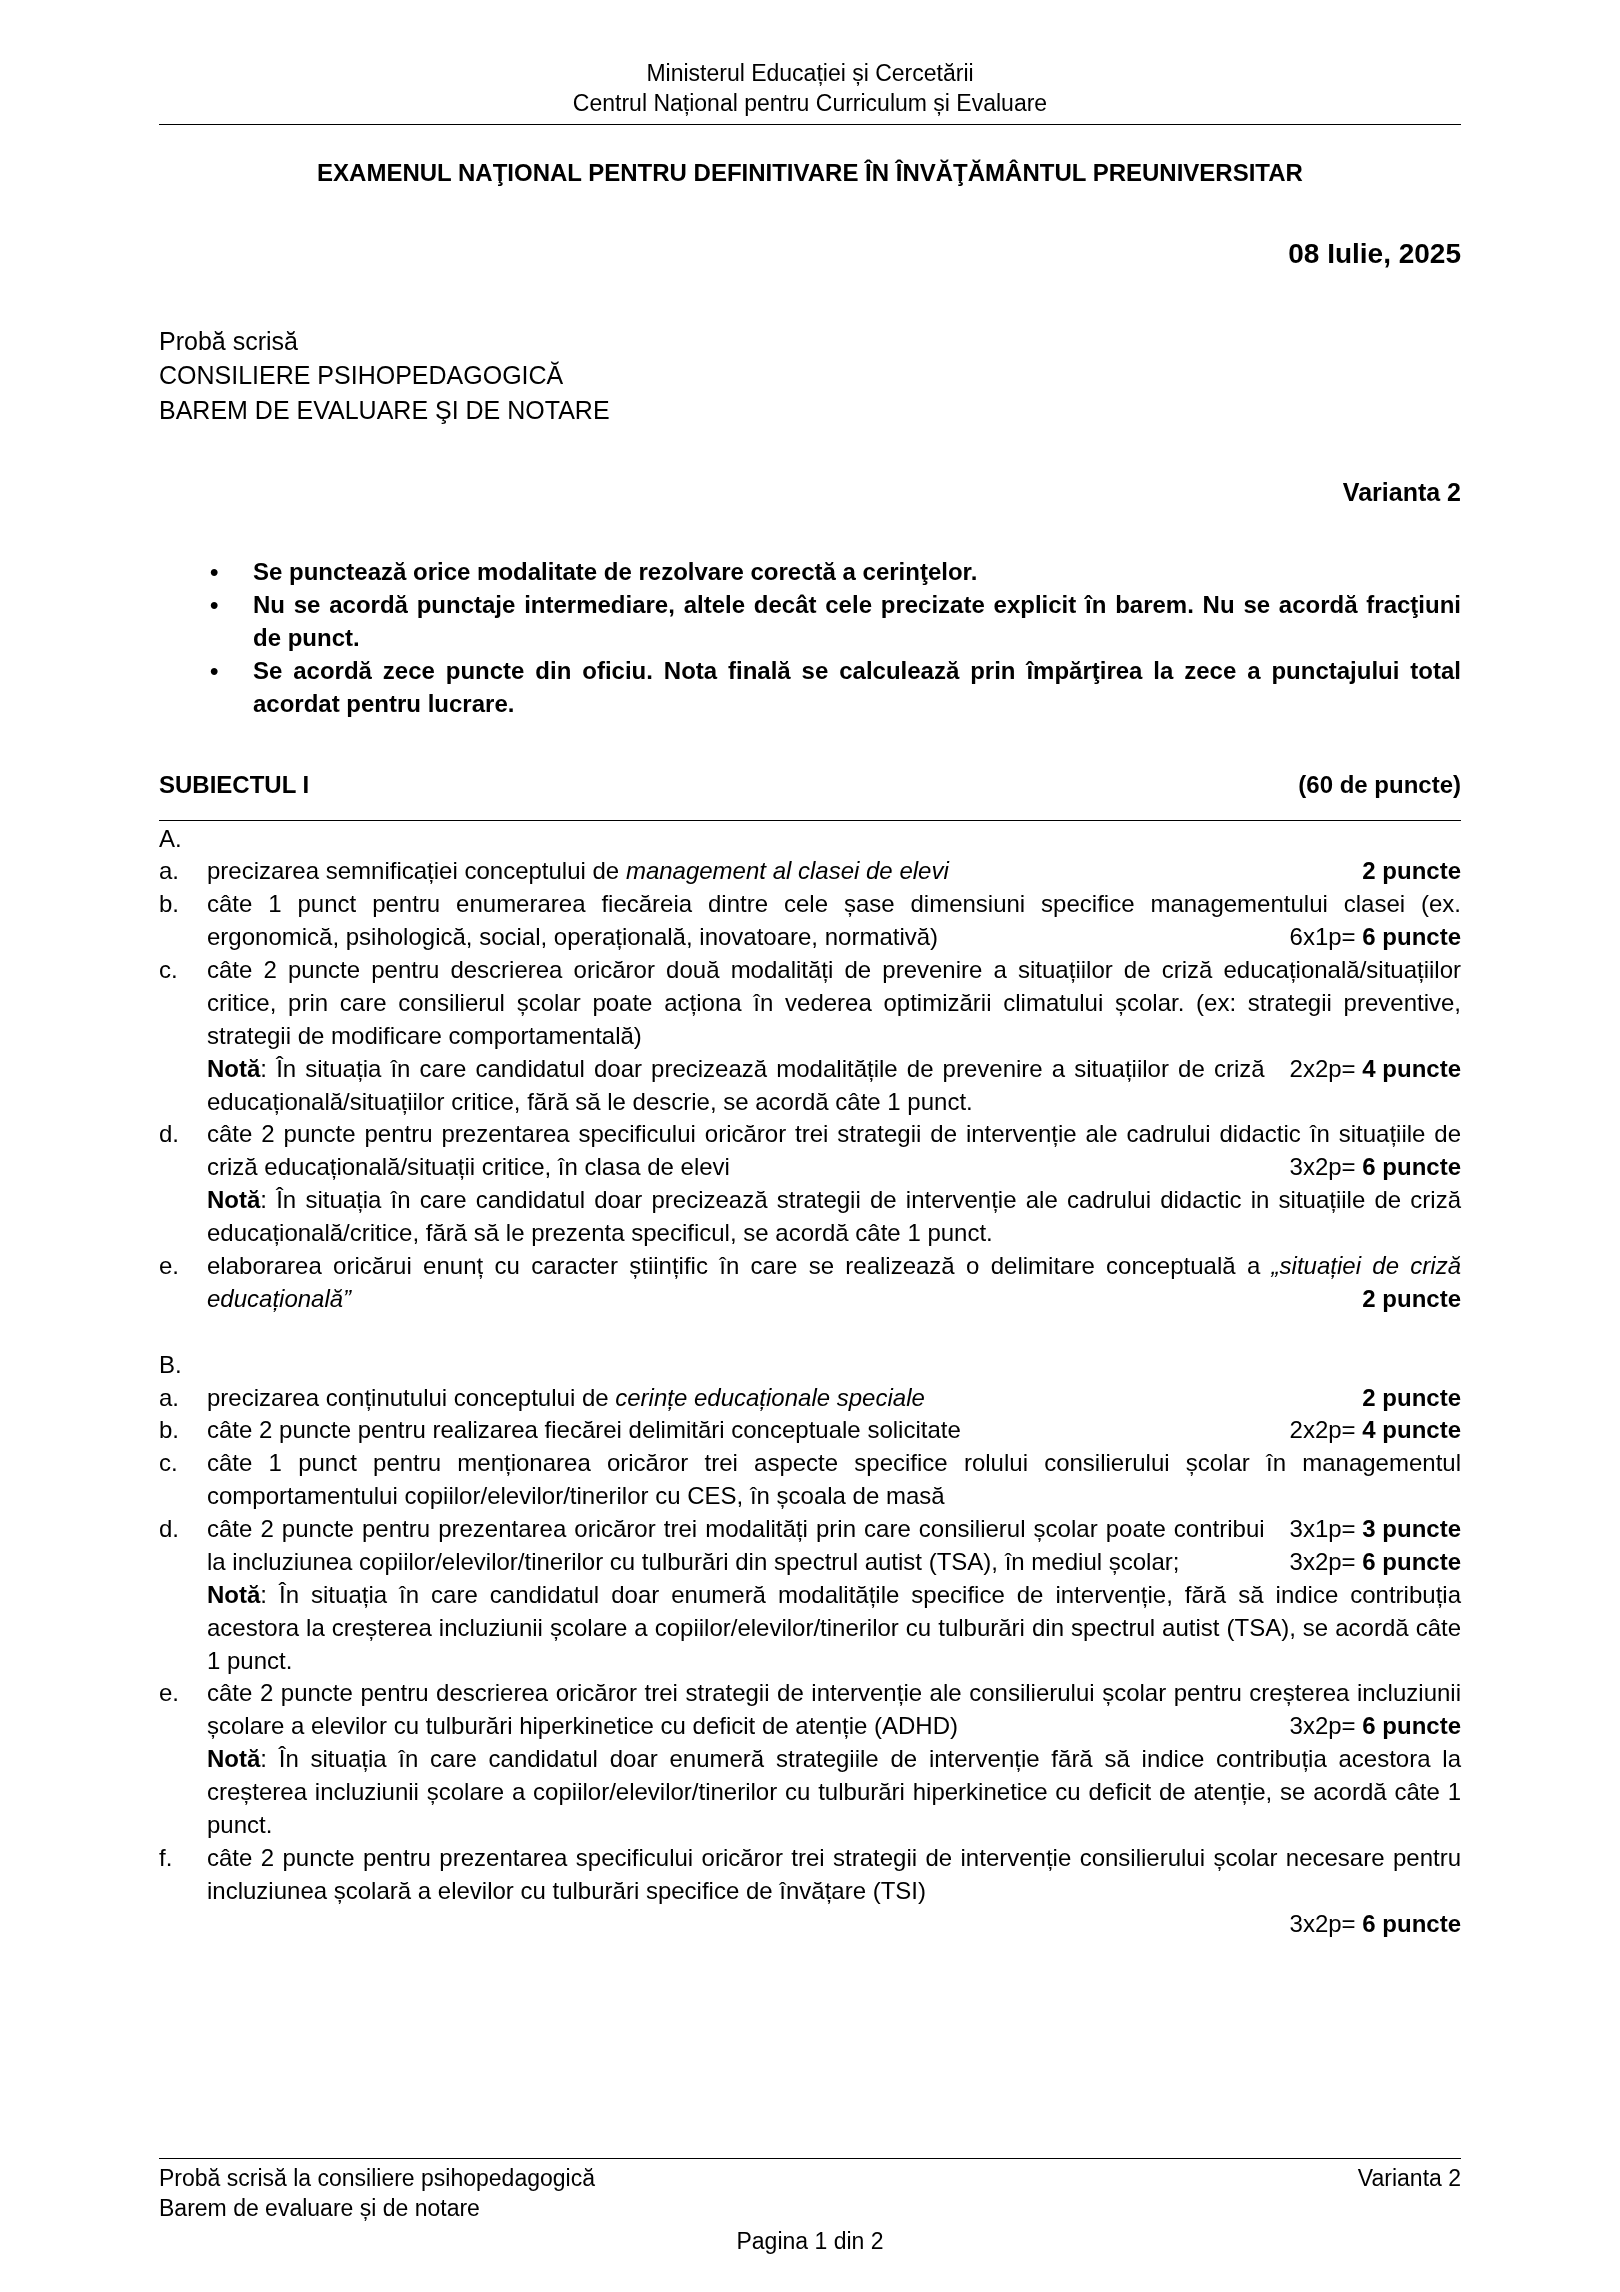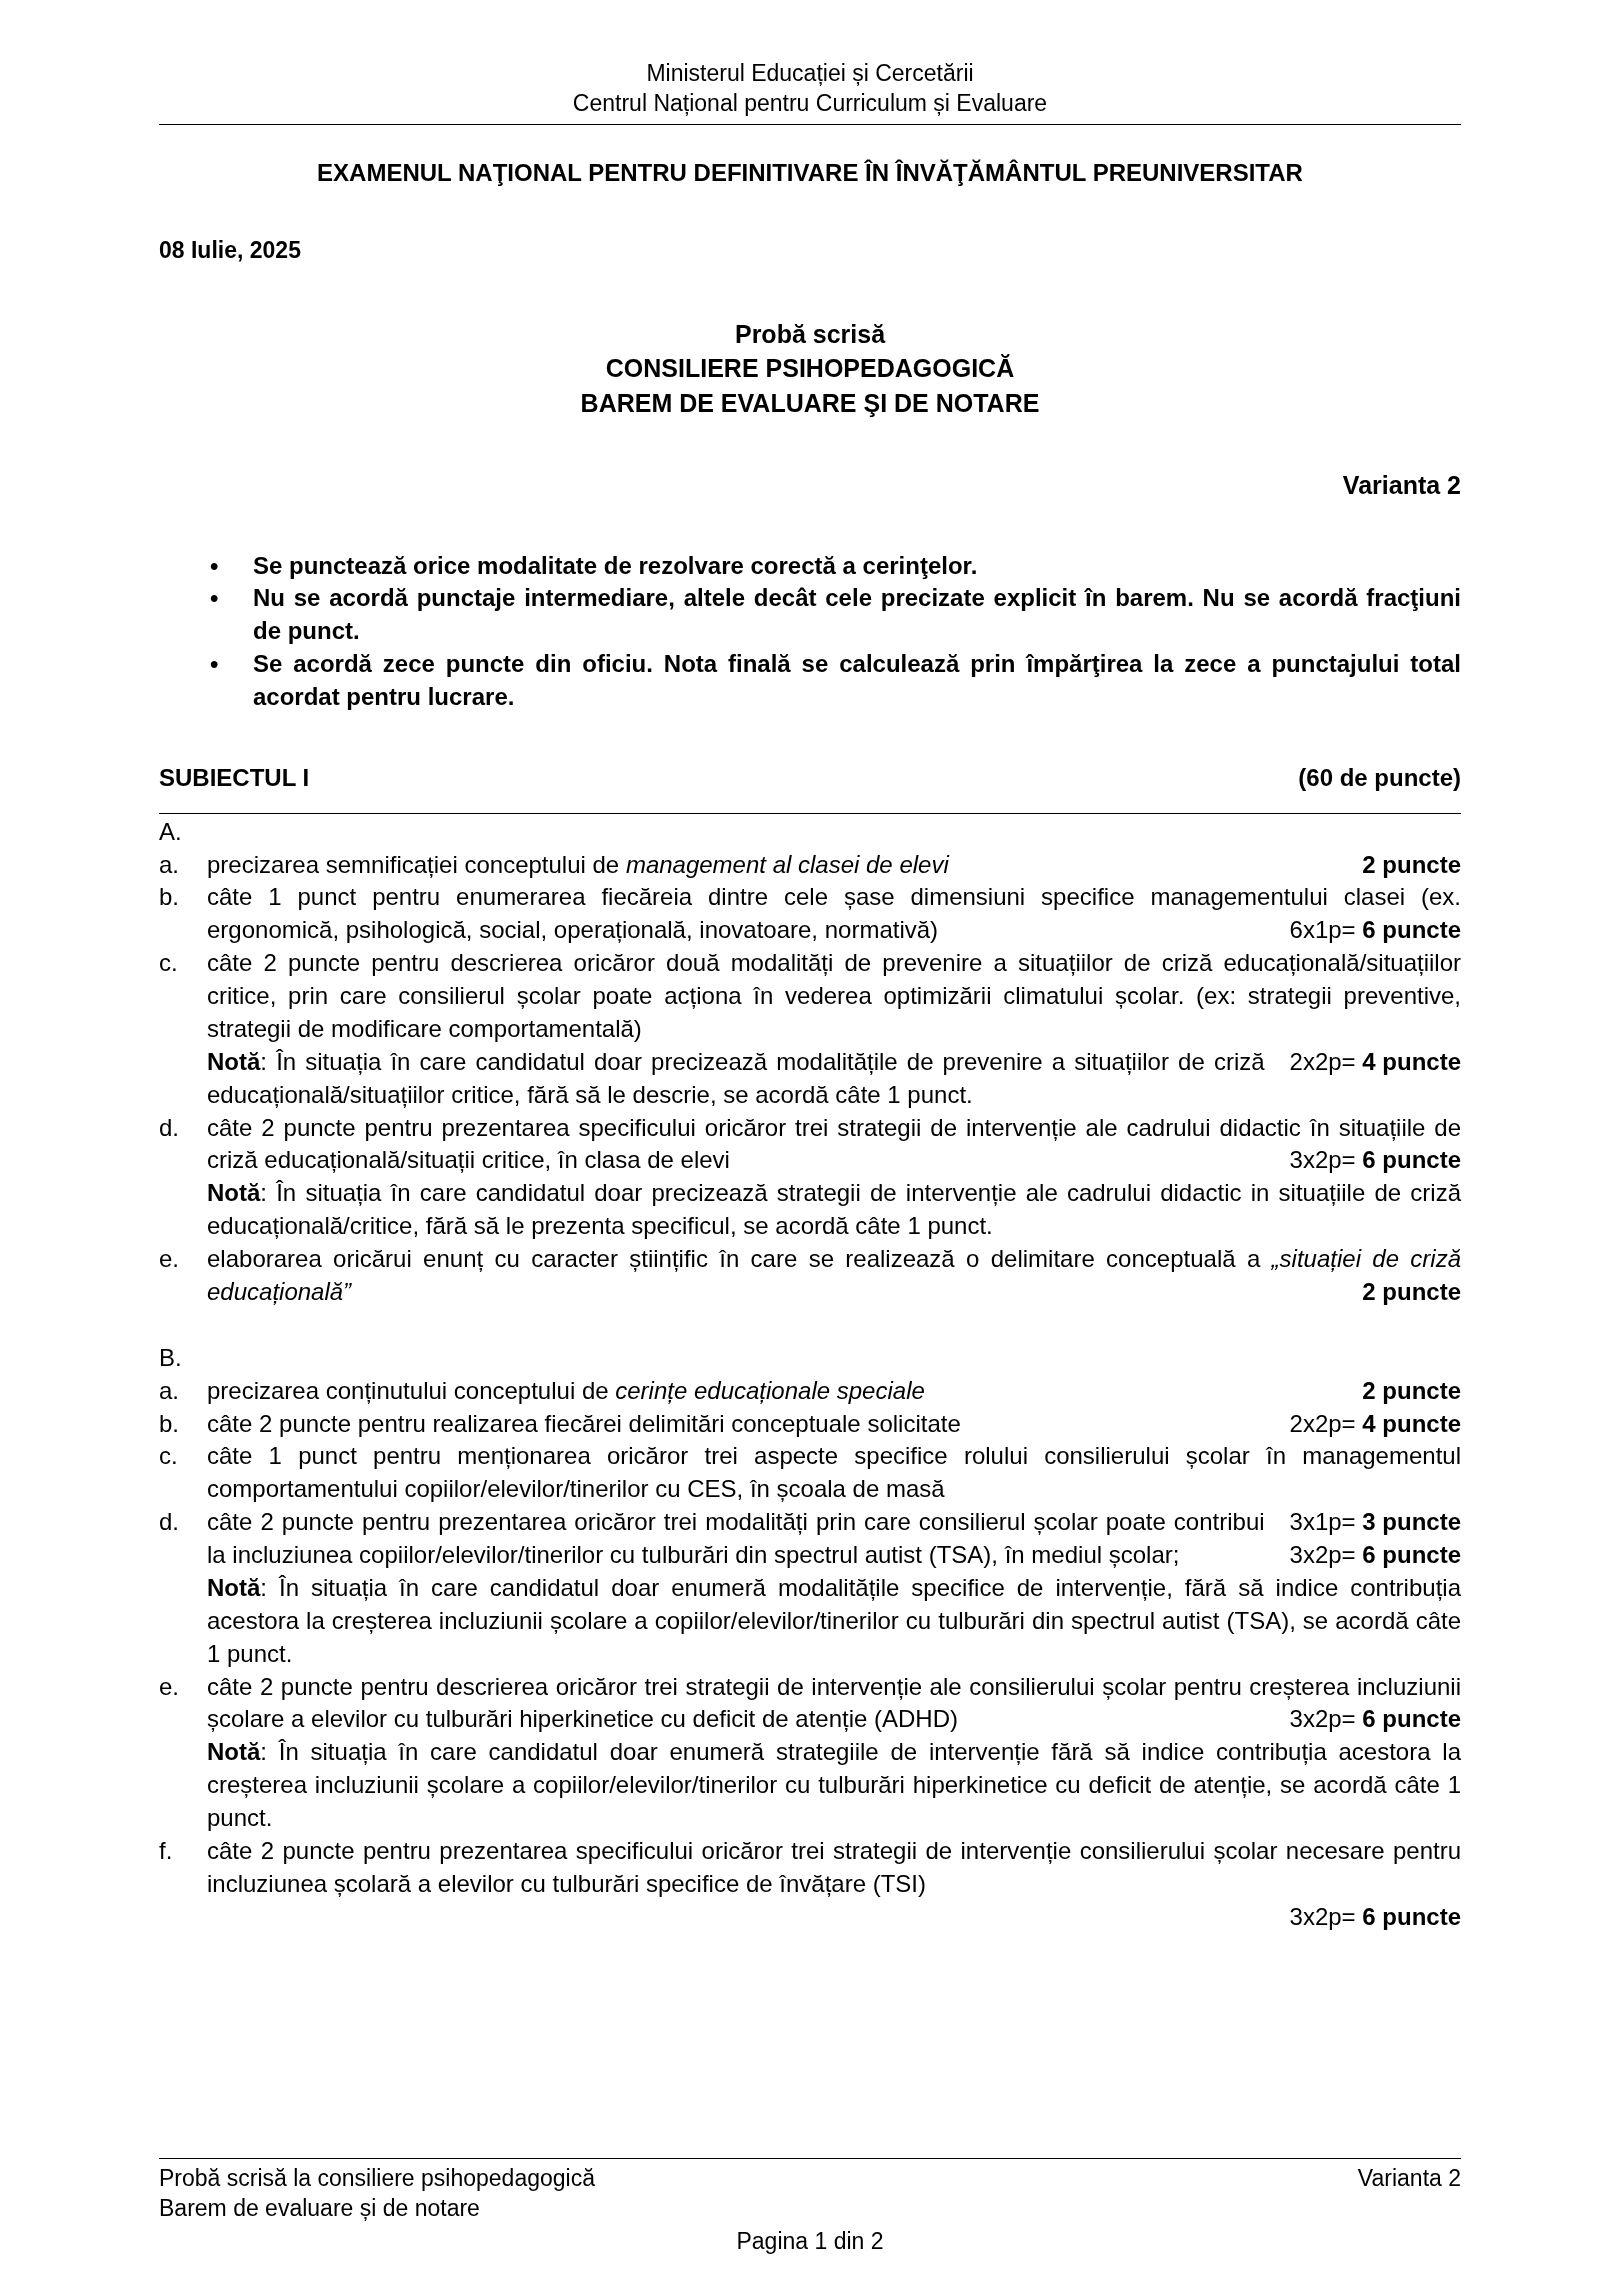--- a/index.html
+++ b/index.html
@@ -20,22 +20,22 @@
   }
   .doc-header { text-align: center; font-size: 23px; line-height: 1.3; }
   .header-rule { border-bottom: 1.8px solid #000; margin-top: 5.4px; }
   .title {
     font-size: 24px;
     font-weight: bold;
     text-align: center;
     margin: 32px 0 0 0;
     line-height: 1.3;
   }
-  .date { font-weight: bold; text-align: left; font-size: 23px; margin-top: 47px; }
-  .subtitle { text-align: center; font-weight: bold; font-size: 25px; margin-top: 50px; line-height: 1.38; }
+  .date { font-weight: bold; text-align: right; font-size: 28px; margin-top: 47px; }
+  .subtitle { font-weight: normal; font-size: 25px; margin-top: 50px; line-height: 1.38; }
   .variant { font-weight: bold; text-align: right; font-size: 25px; margin-top: 48px; }
   .instructions { margin: 47px 0 0 0; padding: 0; list-style: none; font-weight: bold; }
   .instructions li { position: relative; padding-left: 94px; text-align: justify; }
   .instructions li .bullet-glyph { position: absolute; left: 51px; top: 0; }
   .subject-row {
     display: flex;
     justify-content: space-between;
     font-weight: bold;
     border-bottom: 1.8px solid #000;
     margin-top: 48px;

